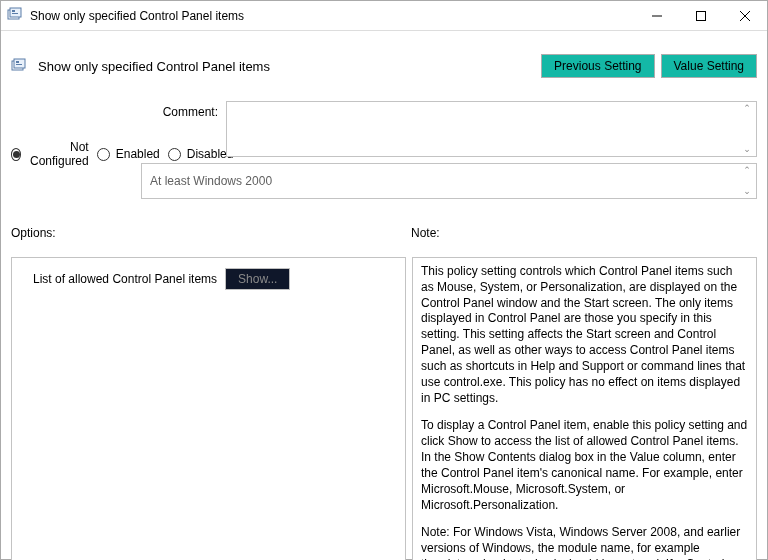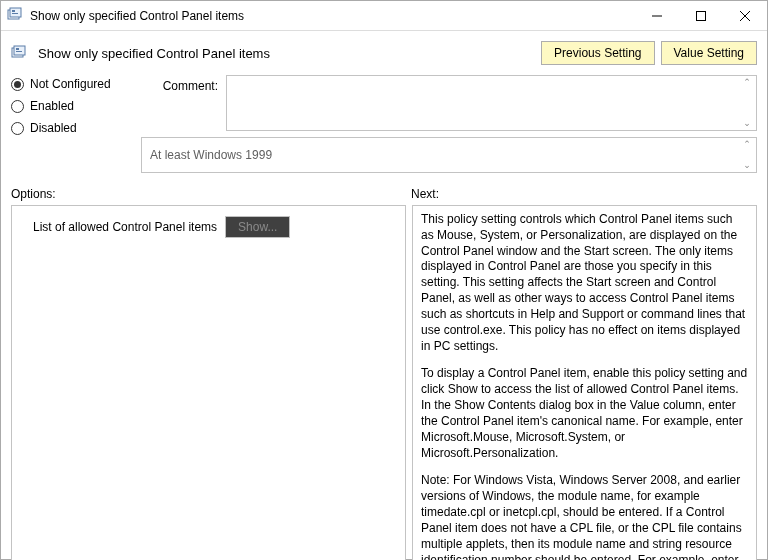--- a/index.html
+++ b/index.html
@@ -1,52 +1,52 @@
 <!DOCTYPE html>
 <html><head>
 <meta charset="utf-8">
 <style>
   * { box-sizing: border-box; font-family: "Segoe UI", Tahoma, sans-serif; font-size: 12px; }
   html, body { margin: 0; padding: 0; width: 768px; height: 560px; background: #fff; color: #000; }
-  .window { width: 768px; height: 560px; border: 1px solid #aaa; display: flex; flex-direction: column; }
+  .window { width: 768px; height: 560px; border: 1px solid #aaa; display: flex; flex-direction: column; gap: 13px; }
   .titlebar { height: 30px; display: flex; align-items: center; padding-left: 6px; border-bottom: 1px solid #ddd; }
   .title-icon { width: 17px; height: 17px; margin-right: 6px; }
   .title-icon svg { width: 17px; height: 17px; }
   .title-text { flex: 1; font-size: 12px; }
   .winbtn { width: 44px; height: 29px; display: flex; align-items: center; justify-content: center; }
   .winbtn svg { width: 10px; height: 10px; }
 
   .header-row { display: flex; align-items: center; padding: 10px 10px 4px 10px; }
   .header-text { font-size: 13px; margin-left: 4px; }
   .nav-buttons { margin-left: auto; display: flex; gap: 6px; }
-  .btn { background: #fef9c3; border: 1px solid #adadad; padding: 4px 12px; font-size: 12px; cursor: default; min-width: 84px; text-align: center; }
+  .btn { background: #14b8a6; border: 1px solid #adadad; padding: 4px 12px; font-size: 12px; cursor: default; min-width: 84px; text-align: center; }
 
   .cfg-row { display: flex; padding: 6px 10px 0 10px; }
-  .radios { width: 130px; display: flex; flex-direction: column; gap: 8px; padding-top: 2px; text-align: right; }
+  .radios { width: 130px; display: flex; gap: 8px; padding-top: 2px; text-align: right; }
   .radio { display: flex; align-items: center; gap: 6px; font-size: 12px; }
   .radio-circle { width: 13px; height: 13px; border: 1px solid #333; border-radius: 50%; display: inline-flex; align-items: center; justify-content: center; }
   .radio-dot { width: 7px; height: 7px; background: #333; border-radius: 50%; }
 
   .labeled { display: flex; margin-bottom: 6px; }
   .label-col { width: 85px; text-align: right; padding-right: 8px; padding-top: 4px; font-size: 12px; }
   .fieldbox { flex: 1; border: 1px solid #c3c3c3; background: #fff; position: relative; }
   .comment-box { height: 56px; }
   .supported-box { height: 36px; display: flex; align-items: center; padding: 0 8px; color: #606060; }
   .scroll-arrows { position: absolute; right: 2px; top: 2px; bottom: 2px; width: 14px; display: flex; flex-direction: column; justify-content: space-between; align-items: center; color: #888; }
   .scroll-arrows span { font-size: 9px; line-height: 1; }
 
   .panes-label-row { display: flex; padding: 8px 10px 4px 10px; }
   .left-label { width: 400px; }
   .panes-row { display: flex; padding: 0 10px; gap: 6px; flex: 1; }
   .pane { border: 1px solid #c3c3c3; background: #fff; overflow: hidden; }
   .options-pane { width: 395px; padding: 10px 8px; }
   .help-pane { flex: 1; padding: 6px 8px 6px 8px; overflow-y: auto; line-height: 1.32; position: relative; }
   .help-pane p { margin: 0 0 12px 0; }
   .opt-row { display: flex; align-items: center; gap: 8px; margin-left: 13px; }
-  .show-btn { background: #404040; border: 1px solid #c0c0c0; color: #8a8a8a; padding: 3px 12px; }
+  .show-btn { background: #0f172a; border: 1px solid #c0c0c0; color: #8a8a8a; padding: 3px 12px; }
 
   
   .help-pane::-webkit-scrollbar { width: 16px; }
   .help-pane::-webkit-scrollbar-track { background: #f0f0f0; }
   .help-pane::-webkit-scrollbar-thumb { background: #c2c2c2; }
 </style>
 </head>
 <body>
 
 <div class="window">
@@ -117,33 +117,33 @@
         <div class="label-col">Comment:</div>
         <div class="fieldbox comment-box">
           <div class="scroll-arrows">
               <span>⌃</span>
               <span>⌄</span>
             </div>
         </div>
       </div>
       <div class="labeled">
         <div class="fieldbox supported-box">
-          <span>At least Windows 1999</span>
+          <span>At least Windows 2000</span>
           <div class="scroll-arrows">
               <span>⌃</span>
               <span>⌄</span>
             </div>
         </div>
       </div>
     </div>
   </div>
 
   <div class="panes-label-row">
     <div class="left-label">Options:</div>
-    <div>Next:</div>
+    <div>Note:</div>
   </div>
 
   <div class="panes-row">
     <div class="pane options-pane">
       <div class="opt-row">
         <span>List of allowed Control Panel items</span>
         <span class="show-btn">Show...</span>
       </div>
     </div>
     <div class="pane help-pane">

